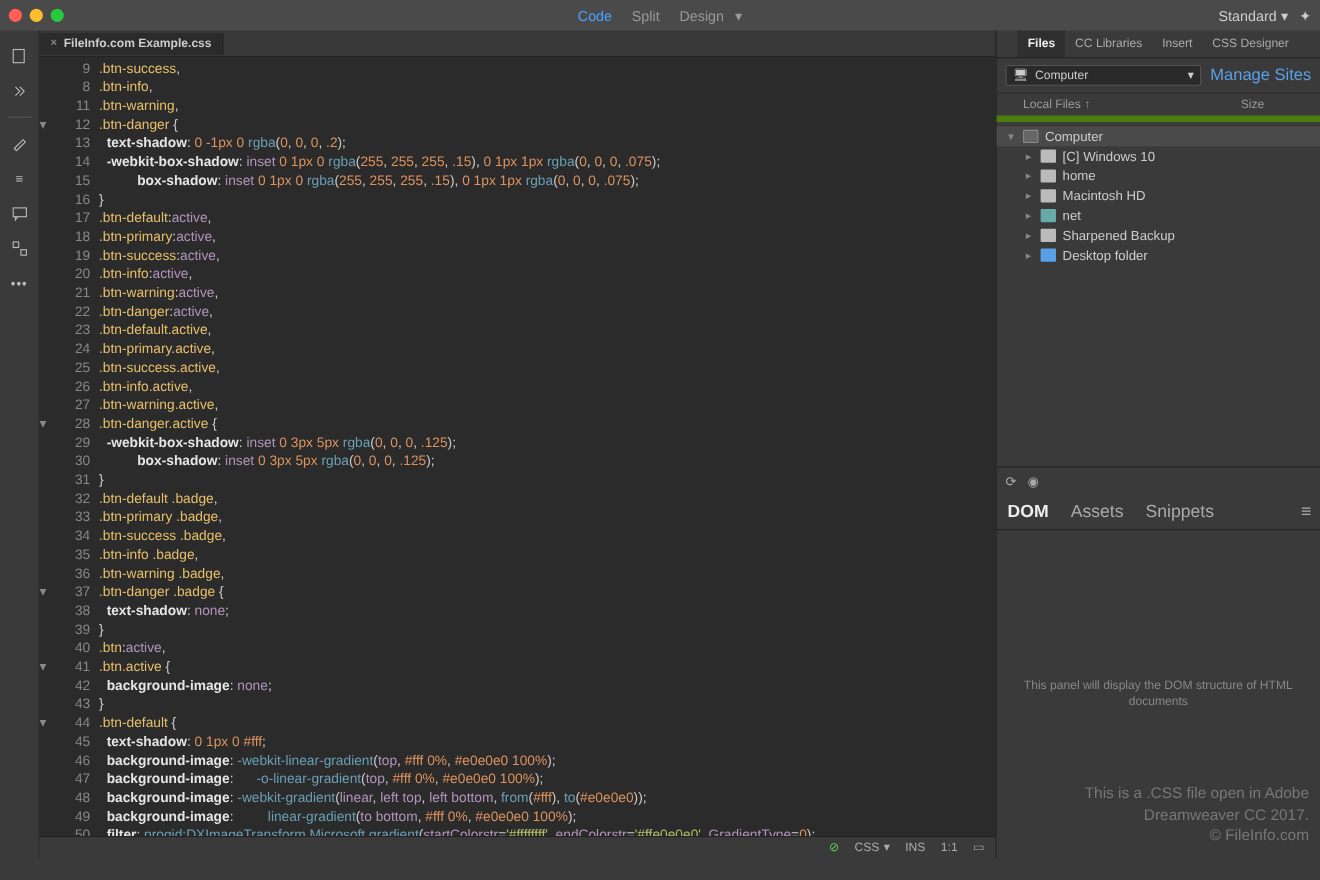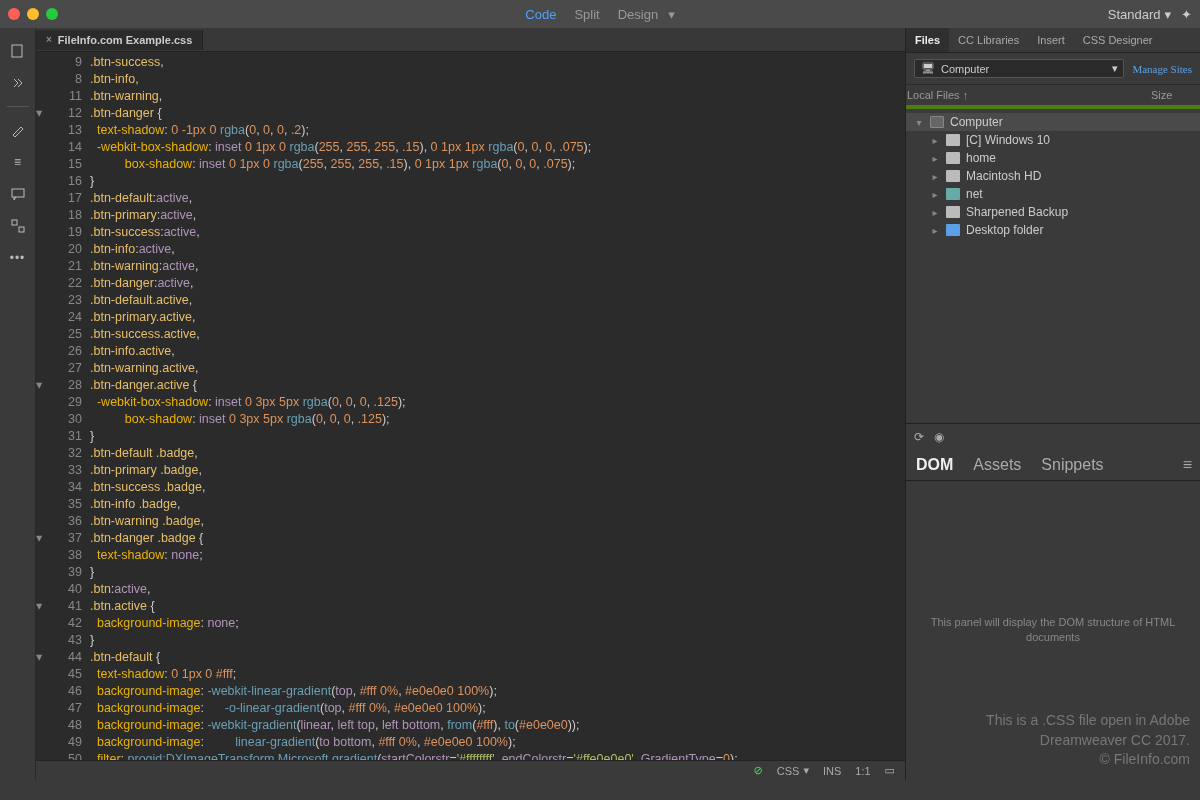--- a/index.html
+++ b/index.html
@@ -20,32 +20,32 @@
 .tool-dots { letter-spacing:1px; }
 .editor-col { flex:1; display:flex; flex-direction:column; background:#2b2b2b; min-width:0; }
 .filetab-bar { height:24px; background:#383838; display:flex; align-items:center; border-bottom:1px solid #222; }
 .filetab { background:#2b2b2b; padding:4px 10px; font-size:11px; font-weight:bold; display:flex; align-items:center; gap:6px; border-right:1px solid #222; }
 .filetab .x { color:#888; cursor:pointer; font-size:10px; }
 .code-area { flex:1; overflow:hidden; display:flex; font-family:Menlo,Consolas,monospace; font-size:12.5px; line-height:17px; }
 .gutter { width:54px; text-align:right; color:#888; padding-right:8px; padding-top:2px; }
 .gutter .ln { position:relative; }
 .gutter .fold { position:absolute; left:0; color:#888; }
 .code-lines { flex:1; padding-top:2px; white-space:pre; color:#d0d0d0; }
-.c-sel{color:#e8bf6a;} .c-punc{color:#ccc;} .c-prop{color:#eab308;} .c-kw{color:#b294bb;} .c-num{color:#de935f;} .c-fn{color:#6a9fb5;text-align:center;} .c-str{color:#b5bd68;} .c-hex{color:#de935f;}
+.c-sel{color:#e8bf6a;} .c-punc{color:#ccc;} .c-prop{color:#e5e5e5;font-weight:bold;} .c-kw{color:#b294bb;} .c-num{color:#de935f;} .c-fn{color:#6a9fb5;text-align:center;} .c-str{color:#b5bd68;} .c-hex{color:#de935f;}
 .statusbar { height:20px; background:#3a3a3a; border-top:1px solid #222; display:flex; align-items:center; justify-content:flex-end; gap:14px; padding:0 10px; font-size:11px; color:#aaa; }
 .statusbar .ok { color:#5fcf5f; }
 .lang-pill { display:flex; align-items:center; gap:4px; }
 .right-panel { width:295px; background:#3a3a3a; border-left:1px solid #222; display:flex; flex-direction:column; font-size:12px; }
-.rp-tabs { display:flex; border-bottom:1px solid #222; }
+.rp-tabs { display:flex; border-bottom:1px solid #222;justify-content:center; }
 .rp-tabs span { padding:6px 9px; color:#aaa; cursor:pointer; font-size:11px; }
 .rp-tabs .sel { background:#2f2f2f; color:#eee; font-weight:bold; }
 .site-row { display:flex; align-items:center; padding:6px 8px; gap:8px; border-bottom:1px solid #2a2a2a; }
 .site-select { flex:1; background:#2a2a2a; border:1px solid #555; color:#ccc; padding:2px 6px; display:flex; align-items:center; gap:6px; font-size:11px; border-radius:2px; }
-.manage { color:#5aa0e6; font-size:11px; cursor:pointer;font-family:Liberation Serif, serif; }
-.file-headers { display:flex; padding:4px 1px; font-size:11px; color:#999; border-bottom:4px solid #4d7c0f; }
+.manage { color:#5aa0e6; font-size:15px; cursor:pointer; }
+.file-headers { display:flex; padding:4px 24px; font-size:11px; color:#999; border-bottom:6px solid #4d7c0f; }
 .file-headers .col1{flex:1;} .file-headers .col2{width:48px;}
 .tree { padding:4px 0; }
 .tree-row { display:flex; align-items:center; padding:2px 8px; gap:6px; cursor:pointer; }
 .tree-row.root { background:#4a4a4a; }
 .tw { color:#888; width:10px; text-align:center; font-size:10px; }
 .tico { width:14px; height:12px; display:inline-block; }
 .tico.comp{background:#666;border:1px solid #888;border-radius:1px;}
 .tico.disk{background:#bbb;border-radius:1px;}
 .tico.net{background:#6aa;border-radius:1px;}
 .tico.folder{background:#5aa0e6;border-radius:1px;}

